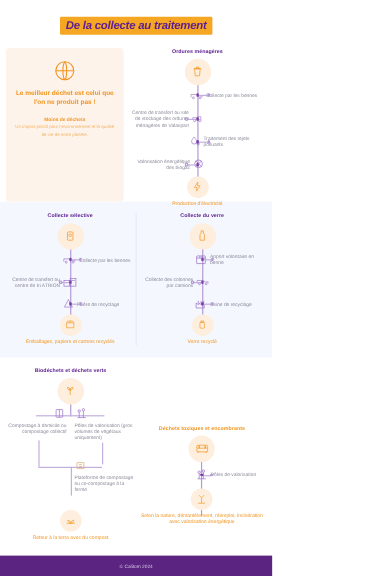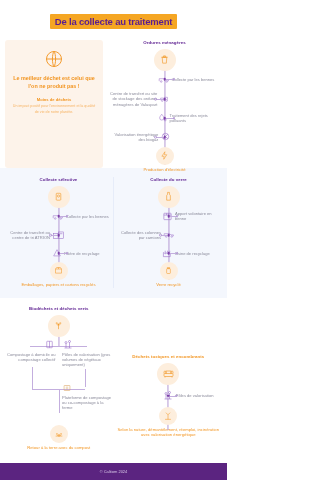--- a/index.html
+++ b/index.html
@@ -7,21 +7,21 @@
   body {
     font-family:"Liberation Sans", sans-serif;
     background:#ffffff;
     color:#5b2a86;
     overflow:hidden;
     position:relative;
   }
 
   
   .header { height:40px; display:flex; align-items:center; justify-content:center; background:#fff; }
-  .title-wrap { position:relative; display:inline-block; padding:1px 5px; }
+  .title-wrap { position:relative; display:inline-block; padding:1px 5px;font-style:italic; }
   .title-hl {
     position:absolute; left:0; right:0; top:4px; bottom:1px;
     background:#f5a623; border-radius:1px; z-index:0;
   }
   .title {
     position:relative; z-index:1;
     font-size:9.5px; font-weight:bold; color:#5b1d8f;
     letter-spacing:-0.2px; white-space:nowrap;
   }
 

